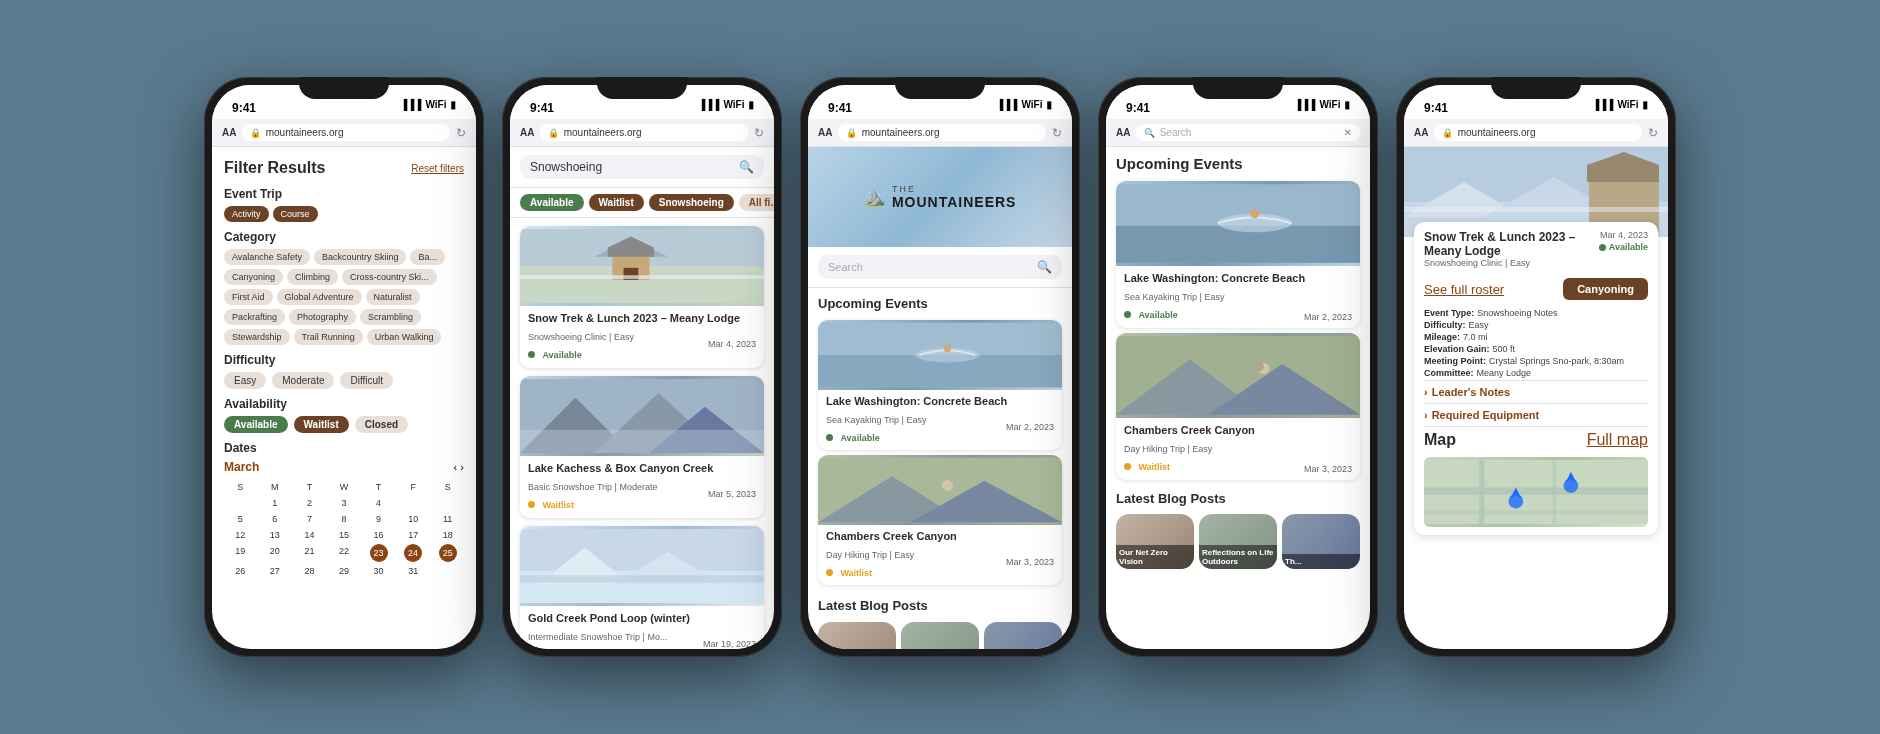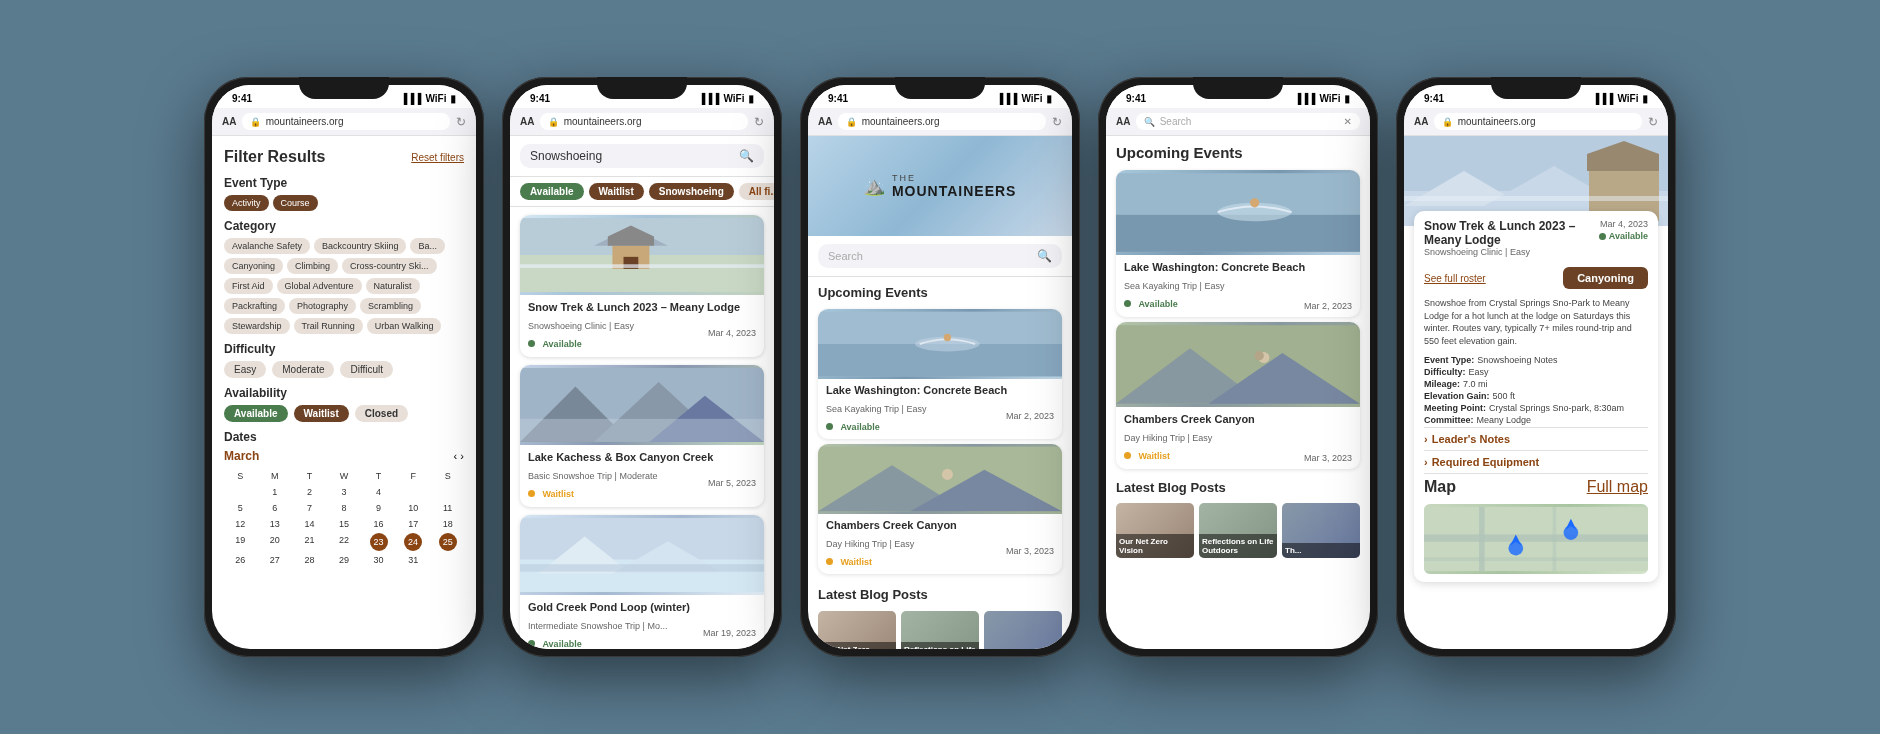--- a/index.html
+++ b/index.html
@@ -40,21 +40,21 @@
     .status-bar {
       display: flex;
       justify-content: space-between;
       align-items: center;
       padding: 8px 20px 4px;
       font-size: 11px;
       font-weight: 600;
       background: #fff;
       flex-shrink: 0;
     }
-    .status-bar .time { font-size: 10px; font-weight: 700; }
+    .status-bar .time { font-size: 12px; font-weight: 700; margin-top: 8px; }
     .status-icons { display: flex; gap: 4px; align-items: center; font-size: 10px; }
     .notch {
       position: absolute;
       top: 0; left: 50%;
       transform: translateX(-50%);
       width: 90px; height: 22px;
       background: #1a1a1a;
       border-radius: 0 0 16px 16px;
       z-index: 10;
     }
@@ -254,21 +254,21 @@
       background: #fff;
     }
     .event-card-body { padding: 5px 8px; }
     .blog-grid {
       display: grid;
       grid-template-columns: repeat(3, 1fr);
       gap: 5px;
       padding: 5px 10px;
     }
     .blog-thumb {
-      border-radius: 5px;
+      border-radius: 13px;
       overflow: hidden;
       position: relative;
     }
     .blog-thumb-label {
       position: absolute;
       bottom: 0; left: 0; right: 0;
       background: rgba(0,0,0,0.5);
       color: #fff;
       font-size: 8px;
       font-weight: 600;
@@ -299,21 +299,21 @@
       box-shadow: 0 2px 8px rgba(0,0,0,0.15);
       position: relative;
     }
     .detail-card-header { display: flex; justify-content: space-between; align-items: flex-start; margin-bottom: 4px; }
     .detail-title { font-size: 12px; font-weight: 700; color: #2c2c2c; flex: 1; padding-right: 8px; }
     .detail-date-badge { text-align: right; }
     .detail-date { font-size: 9px; color: #666; }
     .detail-status { display: flex; align-items: center; font-size: 9px; margin-top: 2px; }
     .detail-sub { font-size: 9px; color: #666; margin-bottom: 6px; }
     .detail-actions { display: flex; justify-content: space-between; align-items: center; margin-bottom: 8px; }
-    .see-roster-link { font-size: 10px; color: #8b4513; text-decoration: underline; }
+    .see-roster-link { font-size: 13px; color: #8b4513; text-decoration: underline; }
     .register-btn {
       background: #6b4226;
       color: #fff;
       border: none;
       border-radius: 6px;
       padding: 5px 14px;
       font-size: 11px;
       font-weight: 600;
     }
     .detail-description { font-size: 9px; color: #444; line-height: 1.4; margin-bottom: 8px; }
@@ -371,21 +371,21 @@
           <span>mountaineers.org</span>
         </div>
         <span class="reload-icon">↻</span>
       </div>
       <div class="screen-content">
         <div class="filter-screen">
           <div class="filter-header">
             <span class="filter-title">Filter Results</span>
             <span class="reset-link">Reset filters</span>
           </div>
-          <div class="filter-section-title">Event Type</div>
+          <div class="filter-section-title">Event Trip</div>
           <div class="tag-group">
             <span class="tag">Activity</span>
             <span class="tag">Course</span>
           </div>
           <div class="filter-section-title">Category</div>
           <div class="tag-group">
             <span class="tag light">Avalanche Safety</span>
             <span class="tag light">Backcountry Skiing</span>
             <span class="tag light">Ba...</span>
           </div>
@@ -820,21 +820,20 @@
                 <div class="detail-status">
                   <span class="status-dot dot-available"></span>
                   <span class="status-text-available">Available</span>
                 </div>
               </div>
             </div>
             <div class="detail-actions">
               <span class="see-roster-link">See full roster</span>
               <button class="register-btn">Canyoning</button>
             </div>
-            <div class="detail-description">Snowshoe from Crystal Springs Sno-Park to Meany Lodge for a hot lunch at the lodge on Saturdays this winter. Routes vary, typically 7+ miles round-trip and 550 feet elevation gain.</div>
             <div class="detail-info-row">
               <span class="detail-info-label">Event Type:</span>
               <span class="detail-info-value">Snowshoeing Notes</span>
             </div>
             <div class="detail-info-row">
               <span class="detail-info-label">Difficulty:</span>
               <span class="detail-info-value">Easy</span>
             </div>
             <div class="detail-info-row">
               <span class="detail-info-label">Mileage:</span>

